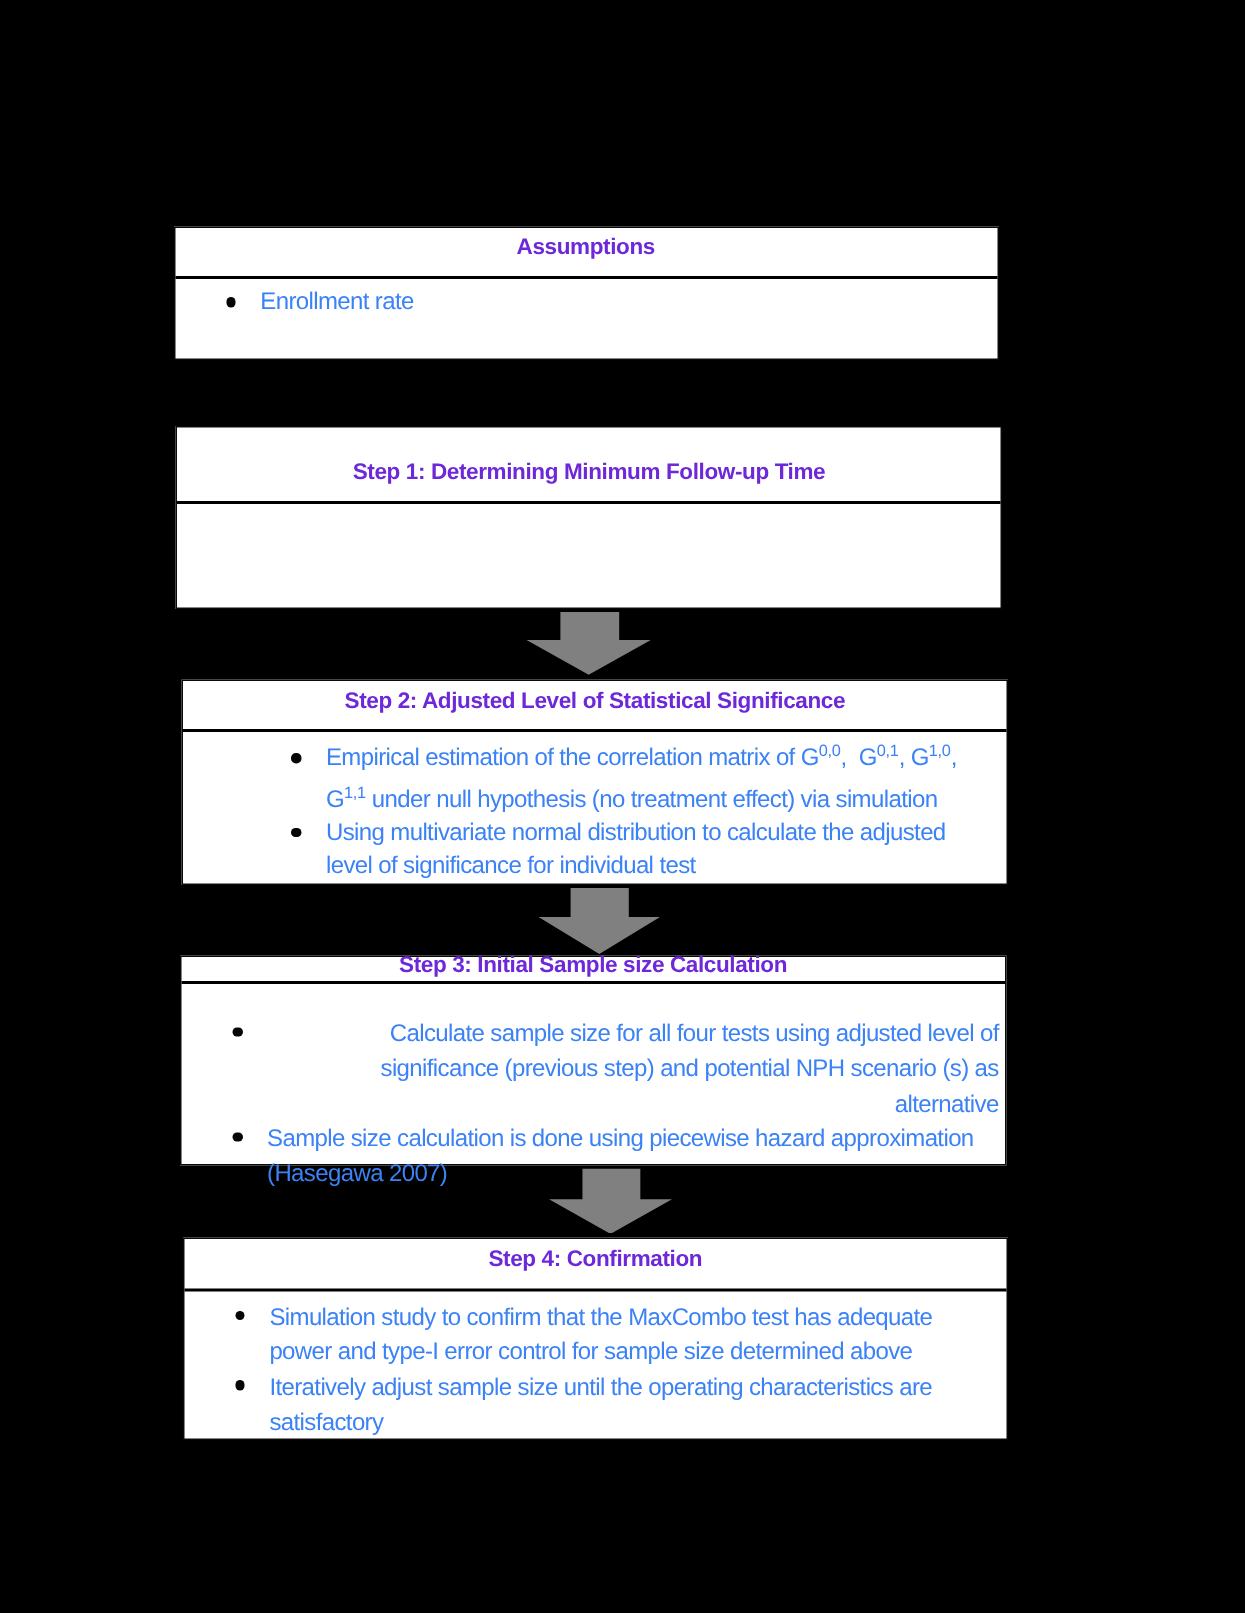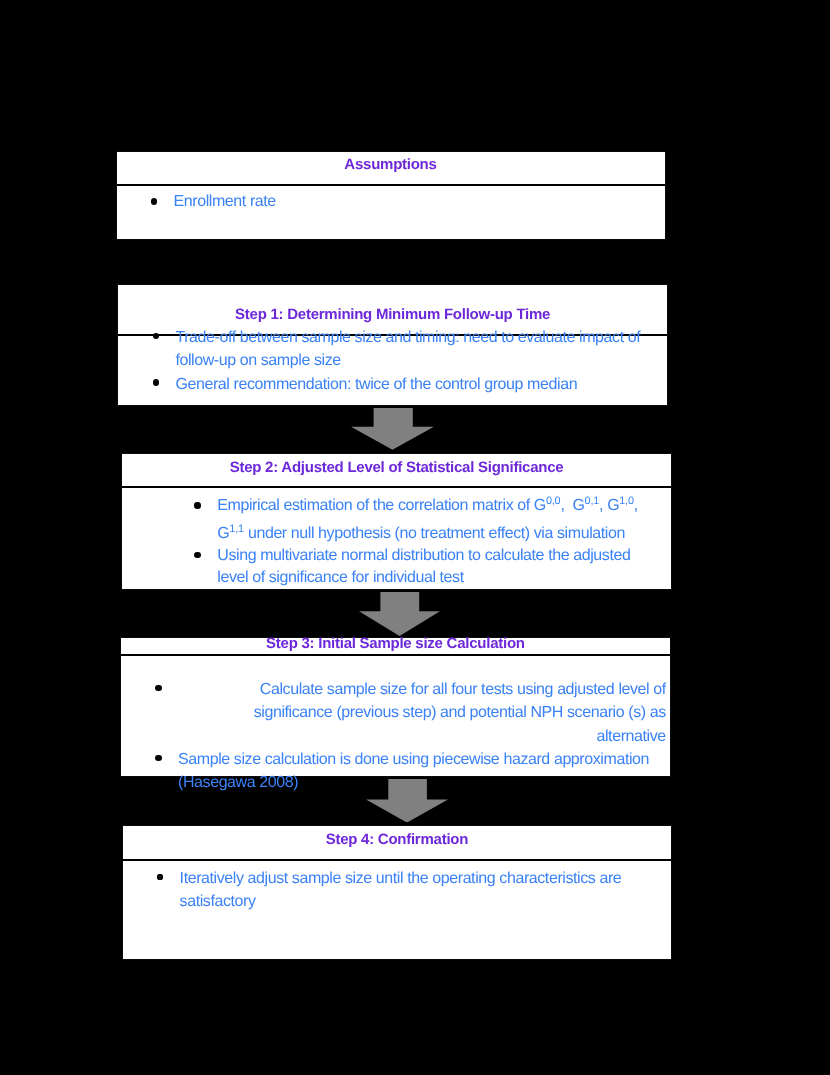--- a/index.html
+++ b/index.html
@@ -80,32 +80,20 @@
           <span>Enrollment rate</span>
         </li>
       </ul>
     </div>
   </div>
 
   <div class="box" id="box2" style="left:117.4px; top:284.0px; width:550.5px; height:122px;">
     <div class="box-header" style="height:35px;margin-top:16px;">
       <span>Step 1: Determining Minimum Follow-up Time</span>
     </div>
-    <div class="box-body" style="top:35px; height:86.4px;">
-      <ul class="bullets" style="padding:6px 0 0 0;">
-        <li style="padding-left:57px; padding-right:24px;">
-          <span class="bullet-dot" style="left:34.2px; top:6.7px;"></span>
-          <span>Trade-off between sample size and timing: need to evaluate impact of follow-up on sample size</span>
-        </li>
-        <li style="padding-left:57px; padding-right:24px;">
-          <span class="bullet-dot" style="left:34.2px; top:6.7px;"></span>
-          <span>General recommendation: twice of the control group median</span>
-        </li>
-      </ul>
-    </div>
   </div>
 
   <svg class="arrow" style="left:351.3px; top:408px;" width="82.9" height="41.8" viewBox="0 0 82.9 41.8">
     <path d="M22.6 0 H61.8 V18.7 H82.9 L41.45 41.8 L0 18.7 H22.6 Z" fill="#808080"></path>
   </svg>
 
   <div class="box" id="box3" style="left:121.3px; top:453.4px; width:550.5px; height:137px;">
     <div class="box-header" style="height:34px;">
       <span>Step 2: Adjusted Level of Statistical Significance</span>
     </div>
@@ -132,38 +120,39 @@
       <span>Step 3: Initial Sample size Calculation</span>
     </div>
     <div class="box-body" style="top:34px; height:104px;">
       <ul class="bullets" style="padding:5.8px 0 0 0;">
         <li style="padding-left:90px; padding-right:4px;text-align:right;">
           <span class="bullet-dot" style="left:34.2px; top:6.7px;"></span>
           <span>Calculate sample size for all four tests using adjusted level of significance (previous step) and potential NPH scenario (s) as alternative</span>
         </li>
         <li style="padding-left:57px; padding-right:4px;">
           <span class="bullet-dot" style="left:34.2px; top:6.7px;"></span>
-          <span>Sample size calculation is done using piecewise hazard approximation (Hasegawa 2008)</span>
+          <span>Sample size calculation is done using piecewise hazard approximation (Hasegawa 2007)</span>
         </li>
       </ul>
     </div>
   </div>
 
   <svg class="arrow" style="left:365.8px; top:778.6px;" width="82" height="43.6" viewBox="0 0 82 43.6">
     <path d="M22.3 0 H60.9 V20.5 H82 L41 43.6 L0 20.5 H22.3 Z" fill="#808080"></path>
   </svg>
 
   <div class="box" id="box5" style="left:121.6px; top:825.0px; width:550.6px; height:135.3px;">
     <div class="box-header" style="height:35px;">
       <span>Step 4: Confirmation</span>
     </div>
     <div class="box-body" style="top:35px; height:99.6px;">
       <ul class="bullets" style="padding:6px 0 0 0;">
         <li style="padding-left:57px; padding-right:38px;">
           <span class="bullet-dot" style="left:34.2px; top:6.7px;"></span>
+          <span>Simulation study to confirm that the MaxCombo test has adequate power and type-I error control for sample size determined above</span>
         </li>
         <li style="padding-left:57px; padding-right:38px;">
           <span class="bullet-dot" style="left:34.2px; top:6.7px;"></span>
           <span>Iteratively adjust sample size until the operating characteristics are satisfactory</span>
         </li>
       </ul>
     </div>
   </div>
 
 </div>

